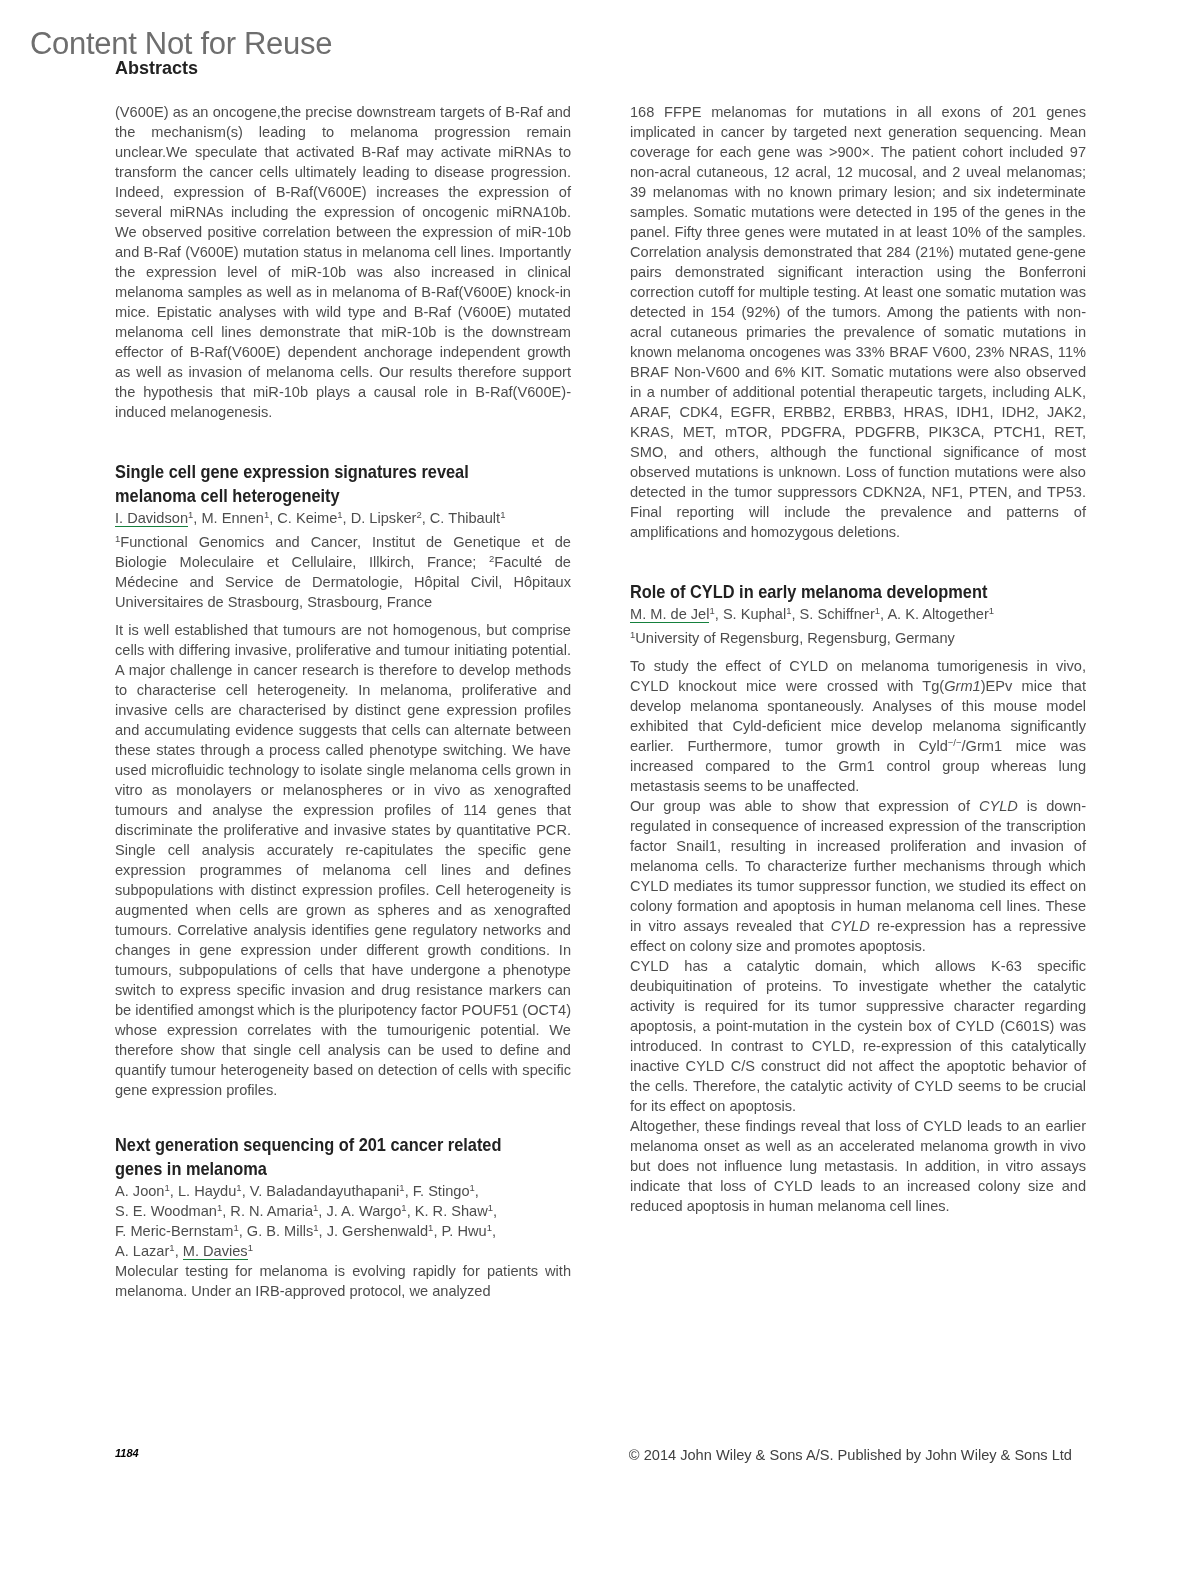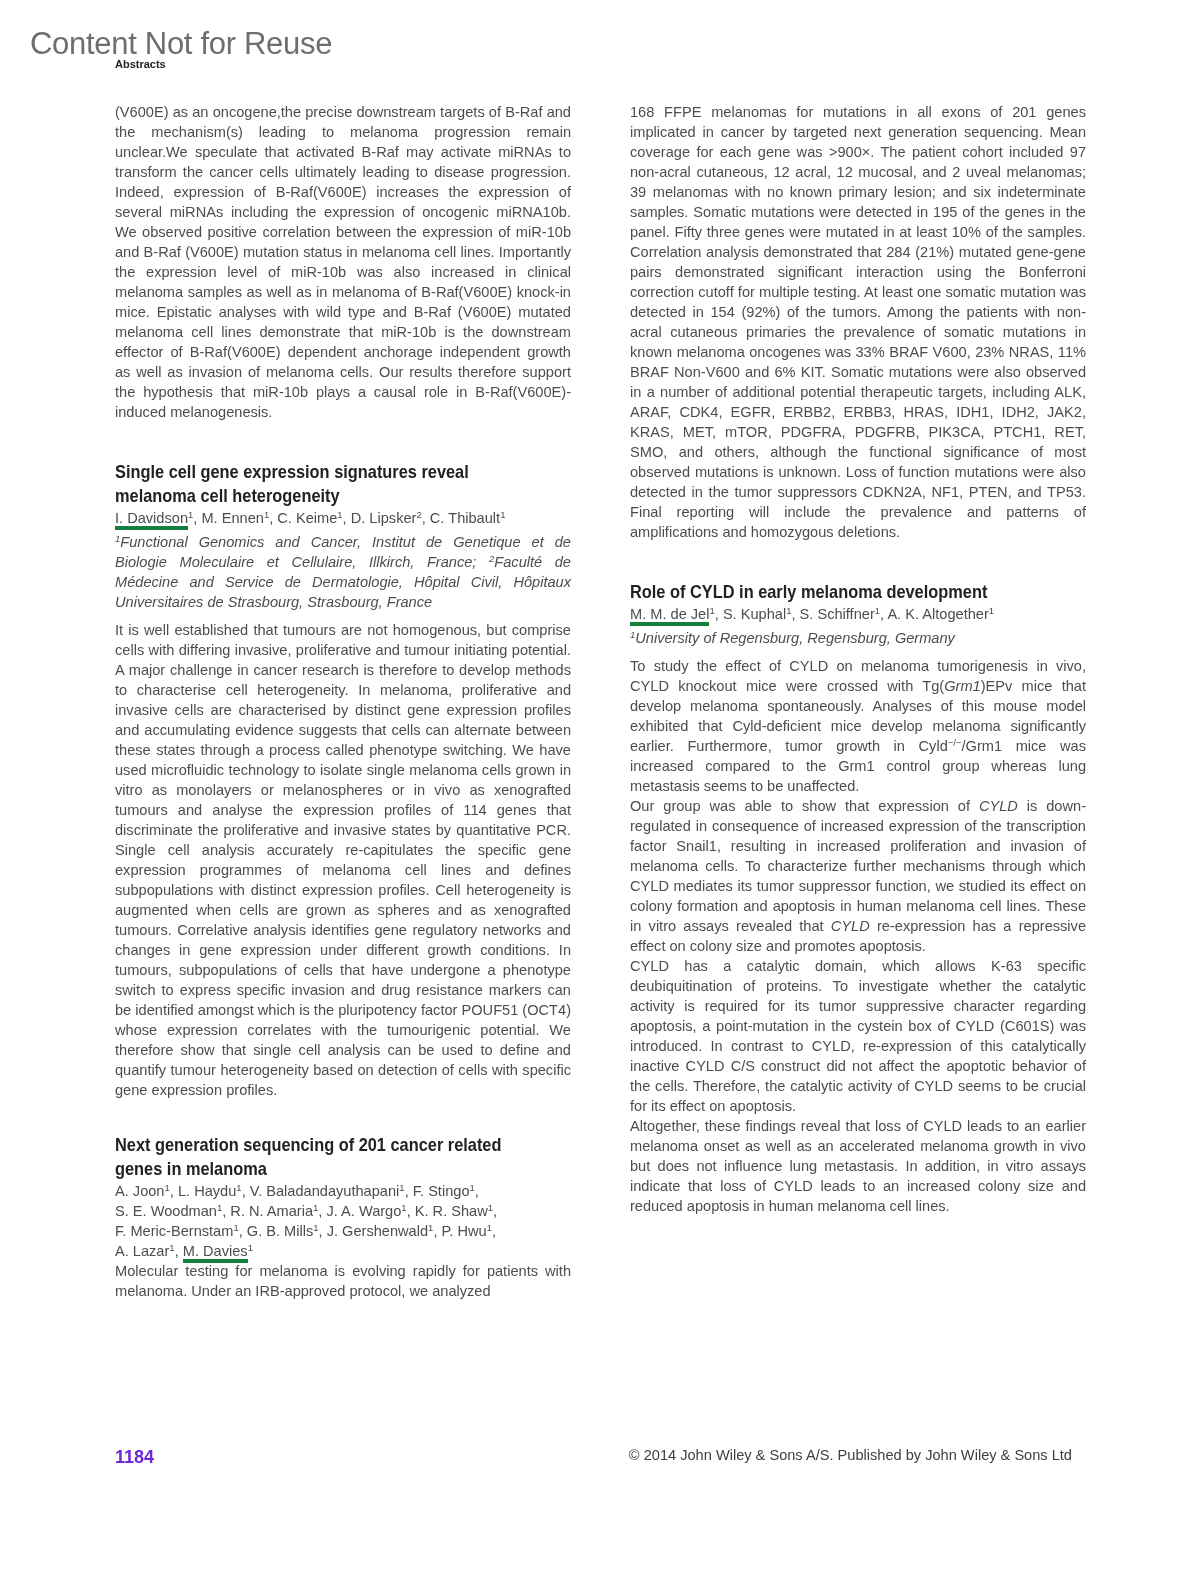--- a/index.html
+++ b/index.html
@@ -1,34 +1,34 @@
 <!DOCTYPE html>
 <html><head>
 <meta charset="utf-8">
 <style>
   html, body { margin: 0; padding: 0; background: #ffffff; }
   body { width: 1200px; height: 1578px; position: relative; overflow: hidden;
          font-family: "Liberation Sans", sans-serif; color: #4a4a4a; }
   .watermark { position: absolute; left: 30px; top: 28px; font-size: 31px; color: #6e6e6e;
                font-family: "Liberation Sans", sans-serif; letter-spacing: -0.3px; line-height: 1; }
-  .running-head { position: absolute; left: 115px; top: 58px; font-size: 11px; font-weight: bold; color: #222; }
+  .running-head { position: absolute; left: 115px; top: 58px; font-size: 18px; font-weight: bold; color: #222; }
   .col { position: absolute; top: 102px; width: 456px; }
   .col-left { left: 115px; }
   .col-right { left: 618px; margin-left: 12px; }
   .p { font-size: 14.6px; line-height: 20px; text-align: justify; margin: 0; color: #4d4d4d; }
   .title { font-family: "Liberation Sans", sans-serif; font-weight: bold; font-size: 18.6px; line-height: 24px;
            color: #222; margin: 0; transform: scaleX(0.88); transform-origin: left; white-space: nowrap; }
   .authors { font-size: 14.6px; line-height: 20px; color: #4d4d4d; margin: 0; }
-  .authors .presenter { border-bottom: 4px solid #15803d; text-align: center; }
-  .affil { font-size: 14.6px; line-height: 20px; color: #4d4d4d; margin: 4px 0 8px 0; text-align: justify; font-style: italic; }
+  .authors .presenter { border-bottom: 1px solid #15803d; text-align: center; }
+  .affil { font-size: 14.6px; line-height: 20px; color: #4d4d4d; margin: 4px 0 8px 0; text-align: justify; }
   sup { font-size: 9.5px; line-height: 0; vertical-align: 5px; }
   .section { margin-top: 0; }
   .gap-lg { height: 38px; }
   .gap-md { height: 33px; }
-  .footer-page { position: absolute; left: 115px; top: 1447px; font-size: 18px; font-weight: bold; color: #6d28d9; }
+  .footer-page { position: absolute; left: 115px; top: 1447px; font-size: 11px; font-weight: bold; color: #000000; font-style: italic; }
   .footer-copy { position: absolute; right: 128px; top: 1447px; font-size: 14.6px; color: #404040; }
   i { font-style: italic; }
 </style>
 </head>
 <body>
 
 <div class="watermark">Content Not for Reuse</div>
 <div class="running-head">Abstracts</div>
 
 <div class="col col-left">

